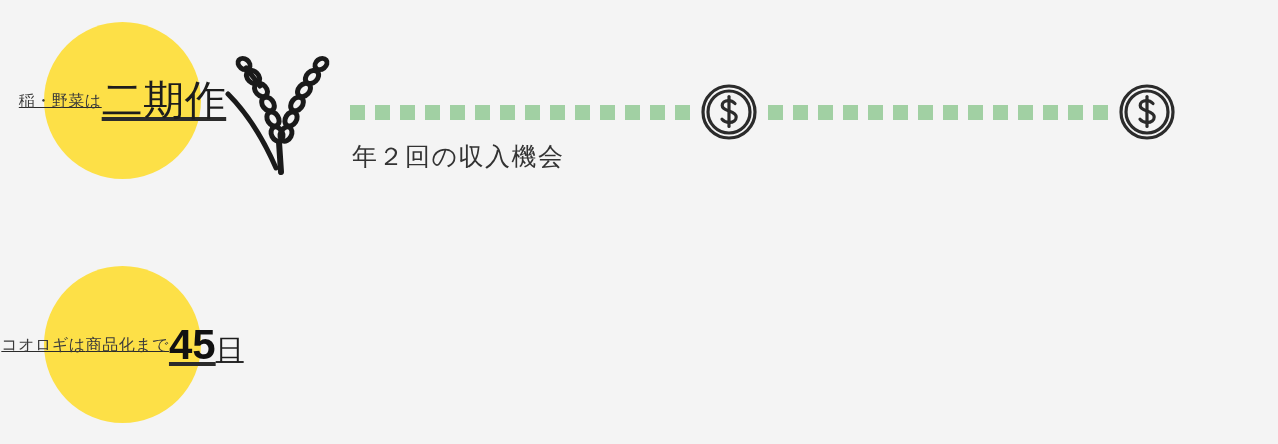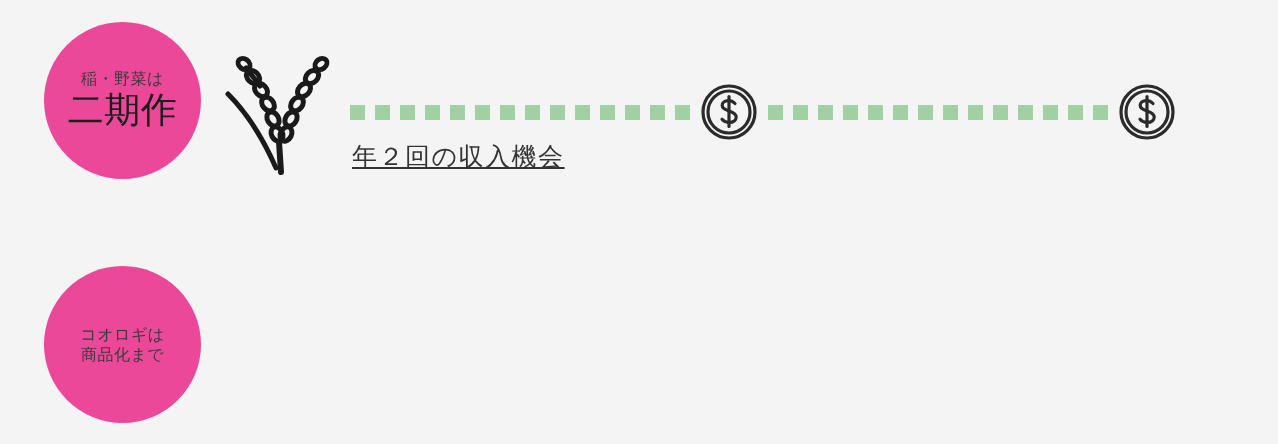--- a/index.html
+++ b/index.html
@@ -31,38 +31,38 @@
   .row-cricket{ top: 256px; }
 
   
   .badge {
     position: absolute;
     left: 44px;
     top: 10px;
     width: 157px;
     height: 157px;
     border-radius: 50%;
-    background: #ec4899;
+    background: #fde047;
     display: flex;
-    flex-direction: column;
     align-items: center;
     justify-content: center;
     box-sizing: border-box;
     text-align: center;
     line-height: 1.22;
+    text-decoration: underline;
   }
   .badge-line-sm {
     font-size: 16px;
     letter-spacing: .5px;
     color: #3a3a3a;
     font-weight: 400;
     white-space: nowrap;
   }
   .badge-line-lg {
-    font-size: 36px;
+    font-size: 41px;
     font-weight: 400;
     color: #1d1d1d;
     letter-spacing: .5px;
     white-space: nowrap;
     margin-top: 0;
     text-align: center;
   }
   .badge-strong {
     font-size: 42px;
     font-weight: 700;
@@ -121,21 +121,21 @@
 
   
   .caption {
     position: absolute;
     left: 352px;
     font-size: 25px;
     letter-spacing: 1.5px;
     color: #333333;
     white-space: nowrap;
   }
-  .caption-rice    { top: 128px; text-decoration: underline; }
+  .caption-rice    { top: 128px; }
 </style>
 </head>
 <body style="background: rgb(244, 244, 244);">
 
 <div class="infographic">
 
   <div class="row row-rice">
 
     <div class="badge">
       <div class="badge-line-sm">稲・野菜は</div>
@@ -208,17 +208,21 @@
     </div>
 
     <div class="caption caption-rice">年２回の収入機会</div>
   </div>
 
   <div class="row row-cricket">
 
     <div class="badge">
       <div class="badge-line-sm">コオロギは</div>
       <div class="badge-line-sm">商品化まで</div>
+      <div class="badge-line-num">
+        <span class="badge-strong">45</span>
+        <span class="badge-suffix">日</span>
+      </div>
     </div>
 
   </div>
 
 </div>
 
 </body></html>

